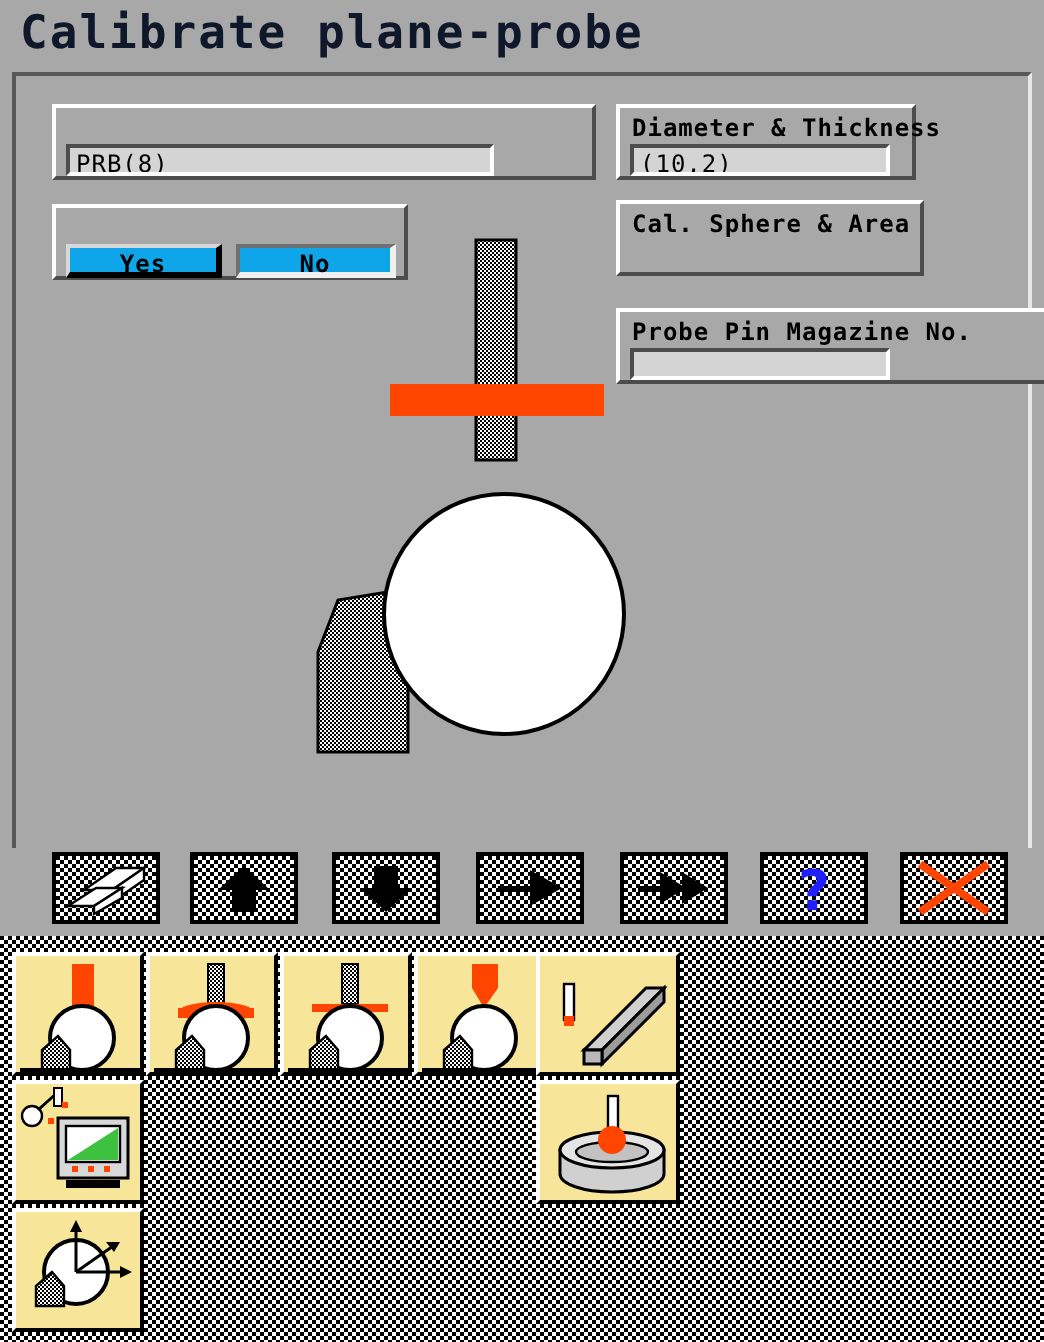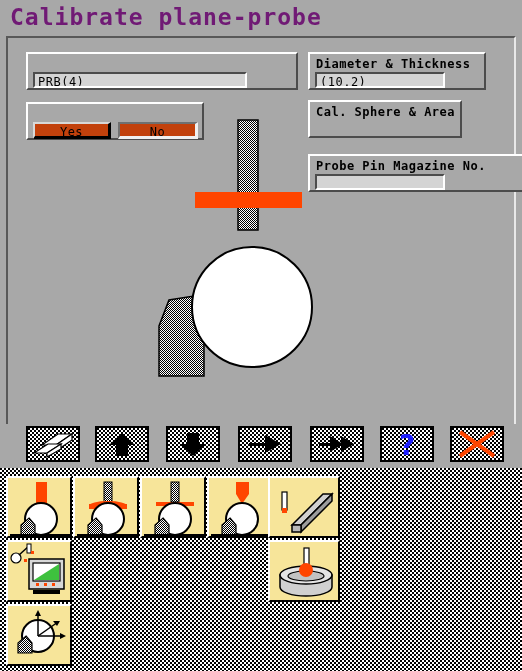--- a/index.html
+++ b/index.html
@@ -7,21 +7,21 @@
     width:522px;height:671px;overflow:hidden;position:relative;
     font-family:"DejaVu Sans Mono","Liberation Mono",monospace;
     -webkit-font-smoothing:none;
   }
   .app{position:absolute;inset:0;background:#a8a8a8;}
 
   
   .titlebar{position:absolute;left:0;top:0;width:522px;height:38px;background:#a8a8a8;}
   .title{
     position:absolute;left:10px;top:2px;
-    font-size:23px;line-height:30px;font-weight:bold;color:#701a75;
+    font-size:23px;line-height:30px;font-weight:bold;color:#0f172a;
     letter-spacing:1px;white-space:nowrap;
   }
 
   
   .mainpanel{
     position:absolute;left:6px;top:36px;width:510px;height:390px;
     background:#a8a8a8;
     border-top:2px solid #585858;border-left:2px solid #585858;
     border-right:2px solid #e8e8e8;border-bottom:2px solid #e8e8e8;
     box-sizing:border-box;
@@ -44,22 +44,22 @@
     border-top:2px solid #4c4c4c;border-left:2px solid #4c4c4c;
     border-right:2px solid #ffffff;border-bottom:2px solid #ffffff;
     box-sizing:border-box;
     font-size:12px;line-height:15px;color:#000;
     padding:1px 0 0 3px;white-space:nowrap;overflow:hidden;
     letter-spacing:0.5px;
   }
 
   
   .tbtn{
-    position:absolute;background:#c2410c;text-align:center;
-    font-size:12px;font-weight:normal;color:#000;
+    position:absolute;background:#0ea5e9;text-align:center;
+    font-size:12px;font-weight:bold;color:#000;
     line-height:16px;box-sizing:border-box;letter-spacing:0.5px;
   }
   .tbtn.sel{
     border-top:2px solid #d8d8d8;border-left:2px solid #d8d8d8;
     border-right:3px solid #000000;border-bottom:3px solid #000000;
   }
   .tbtn.unsel{
     border-top:2px solid #707070;border-left:2px solid #707070;
     border-right:3px solid #f0f0f0;border-bottom:3px solid #f0f0f0;
   }
@@ -117,29 +117,29 @@
       <rect x="230" y="82" width="20" height="110" fill="url(#dith)" stroke="#000" stroke-width="1.5"></rect>
 
       <polygon points="186,258 196,290 196,338 151,338 151,288 161,262" fill="url(#dith)" stroke="#000" stroke-width="1.5"></polygon>
 
       <circle cx="244" cy="269" r="60" fill="#ffffff" stroke="#000" stroke-width="2"></circle>
 
       <rect x="187" y="154" width="107" height="16" fill="#ff4500"></rect>
     </svg>
 
     <div class="group" style="left:18px;top:14px;width:272px;height:38px;">
-      <div class="textbox" style="left:5px;top:18px;width:214px;height:16px;">PRB(4)</div>
+      <div class="textbox" style="left:5px;top:18px;width:214px;height:16px;">PRB(8)</div>
     </div>
 
     <div class="group" style="left:18px;top:64px;width:178px;height:38px;">
       <div class="tbtn sel" style="left:5px;top:18px;width:78px;height:17px;">Yes</div>
       <div class="tbtn unsel" style="left:90px;top:18px;width:80px;height:17px;">No</div>
     </div>
 
-    <div class="group" style="left:300px;top:14px;width:178px;height:38px;">
+    <div class="group" style="left:300px;top:14px;width:150px;height:38px;">
       <div class="glabel">Diameter &amp; Thickness</div>
       <div class="textbox" style="left:5px;top:18px;width:130px;height:16px;">(10,2)</div>
     </div>
 
     <div class="group" style="left:300px;top:62px;width:154px;height:38px;">
       <div class="glabel">Cal. Sphere &amp; Area</div>
     </div>
 
     <div class="group" style="left:300px;top:116px;width:222px;height:38px;">
       <div class="glabel">Probe Pin Magazine No.</div>

